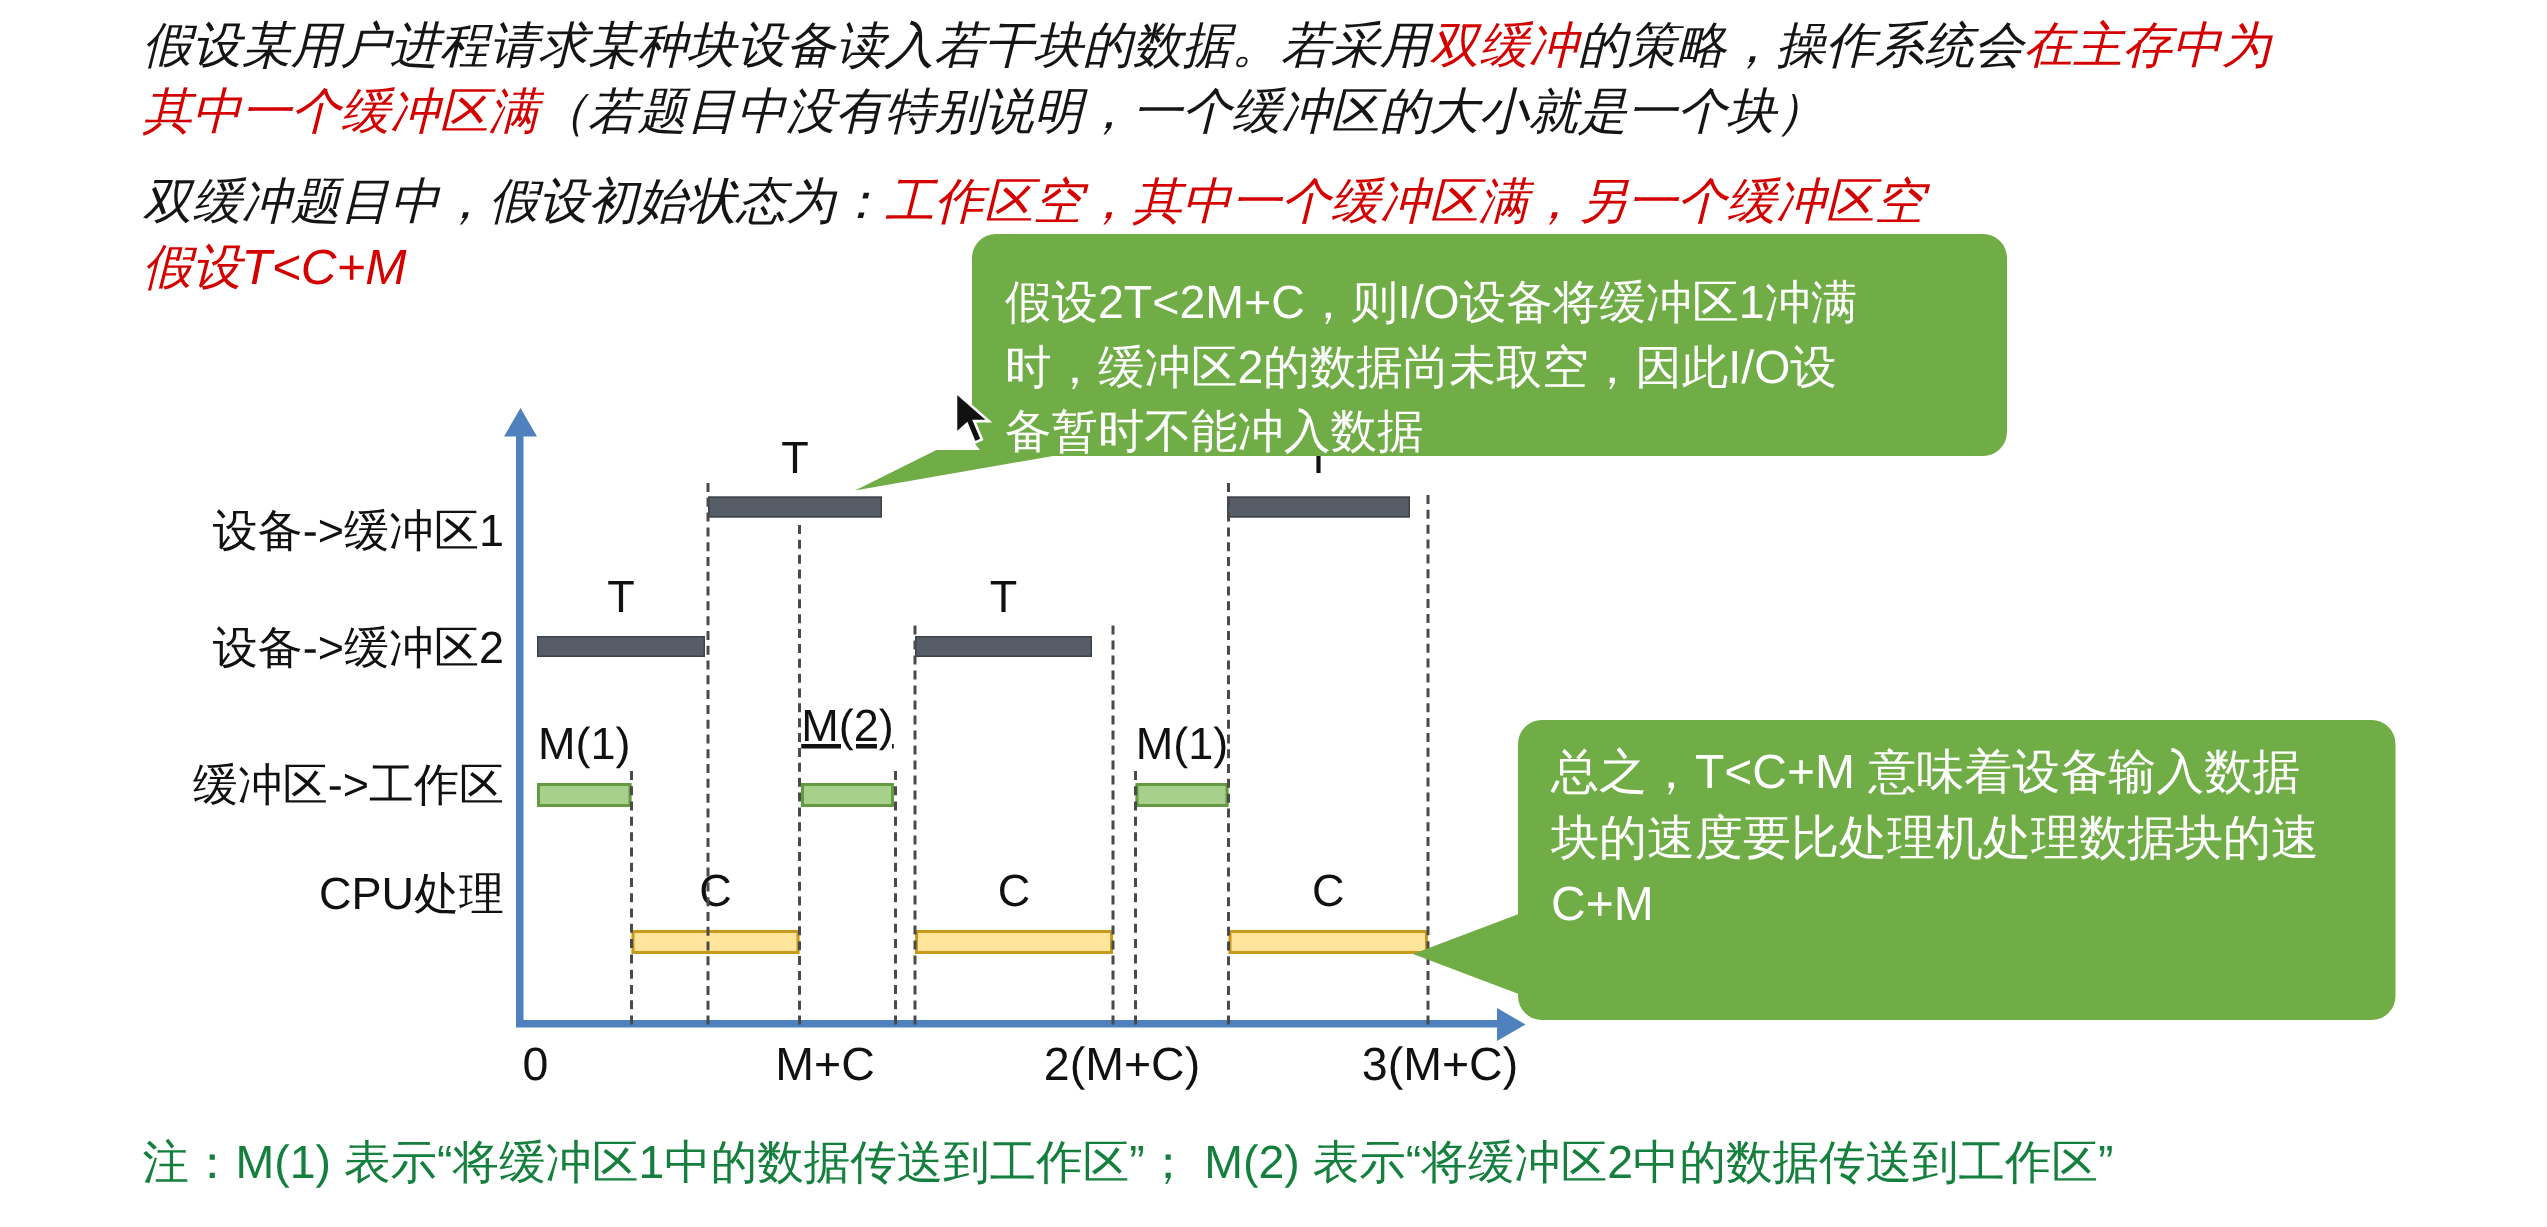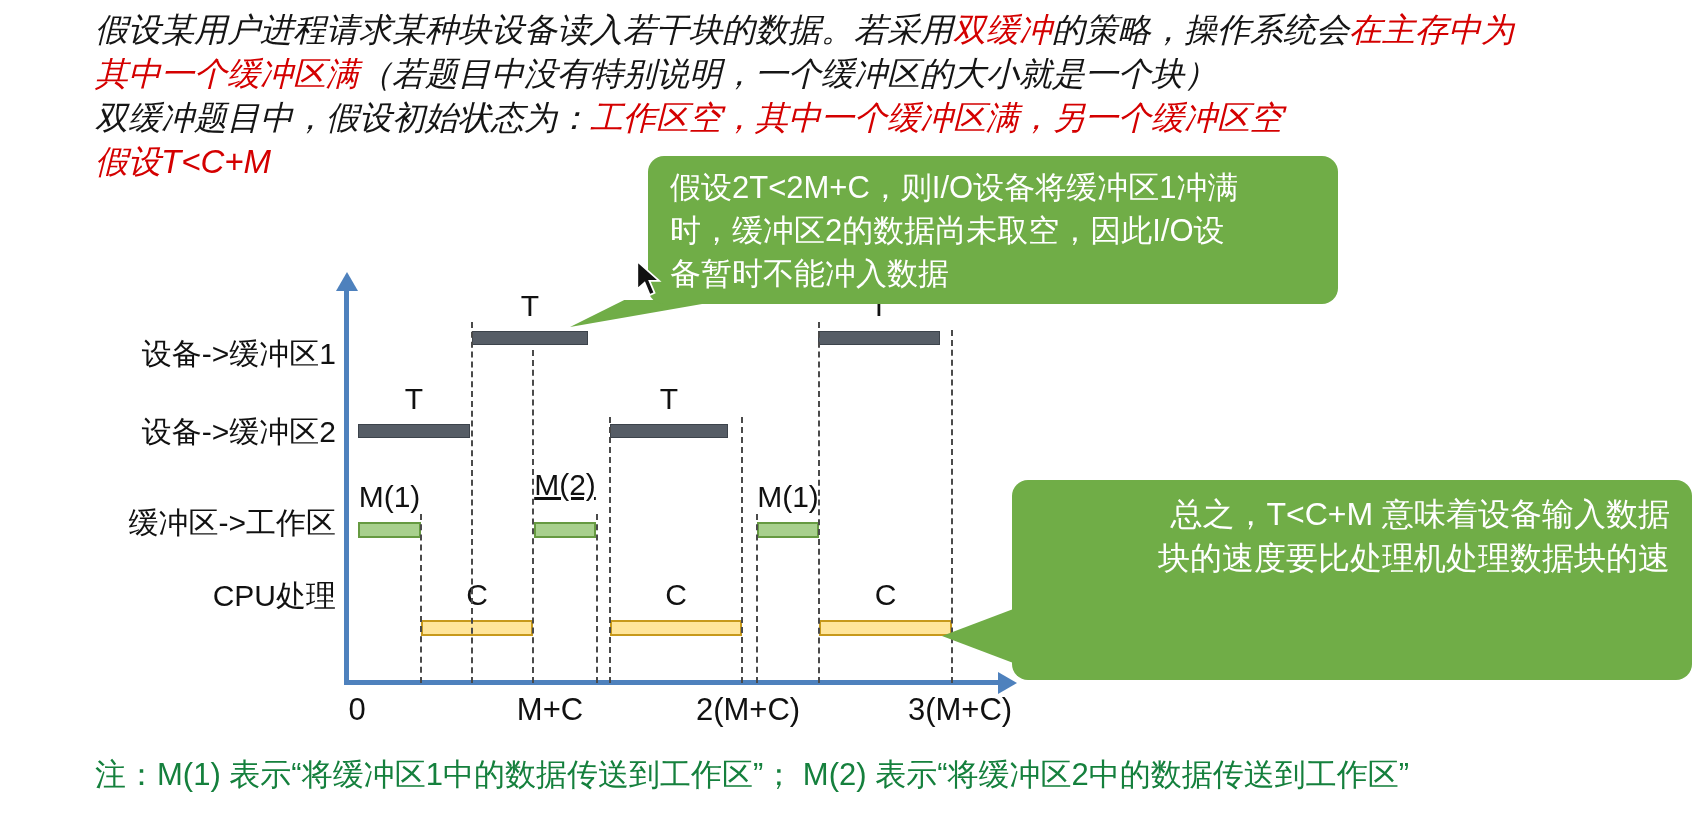--- a/index.html
+++ b/index.html
@@ -3,21 +3,21 @@
 <meta charset="utf-8">
 <style>
   html,body{margin:0;padding:0;}
   .page{
     position:relative;width:1698px;height:818px;background:#ffffff;overflow:hidden;
     font-family:"Liberation Sans","DejaVu Sans",sans-serif;color:#151515;
   }
   
   .intro{position:absolute;left:95px;top:8px;font-size:33px;line-height:44px;font-style:italic;}
   .intro .text-line{white-space:nowrap;}
-  .intro .text-line.p2{margin-top:0;}
+  .intro .text-line.p2{margin-top:16px;}
   .red{color:var(--accent-red,#d40000);}
   
   .note{position:absolute;left:95px;top:754px;font-size:31px;white-space:nowrap;color:#15803d;}
   
   .chart{position:absolute;inset:0;}
   .y-axis{position:absolute;left:344px;top:290px;width:5px;height:394px;background:var(--axis-blue,#4e81bd);}
   .y-arrow{position:absolute;left:336px;top:272px;width:0;height:0;
     border-left:11px solid transparent;border-right:11px solid transparent;
     border-bottom:19px solid var(--axis-blue,#4e81bd);}
   .x-axis{position:absolute;left:344px;top:680px;width:656px;height:5px;background:var(--axis-blue,#4e81bd);}
@@ -27,22 +27,22 @@
   .row-label{position:absolute;left:70px;width:266px;text-align:right;font-size:30px;color:#111;white-space:nowrap;}
   .bar{position:absolute;box-sizing:border-box;}
   .bar-dark{height:14px;background:var(--bar-dark,#565d66);border:1px solid #3c434b;}
   .bar-green{height:16px;background:var(--bar-green-fill,#a8d08d);border:2px solid var(--bar-green-border,#669a41);}
   .bar-yellow{height:16px;background:var(--bar-yellow-fill,#ffe59b);border:2px solid var(--bar-yellow-border,#c7991c);}
   .bar-label{position:absolute;transform:translateX(-50%);font-size:30px;color:#111;white-space:nowrap;}
   .dash{position:absolute;width:0;border-left:2px dashed #4a4a4a;}
   .tick-label{position:absolute;top:692px;transform:translateX(-50%);font-size:31px;color:#111;white-space:nowrap;}
   
   .callout{position:absolute;background:var(--callout-green,#70ad47);color:#fff;border-radius:16px;box-sizing:border-box;}
-  .callout-top{left:648px;top:156px;width:690px;height:148px;padding:10px 22px;font-size:31px;line-height:43px;}
-  .callout-right{left:1012px;top:480px;width:680px;height:200px;padding:12px 22px;font-size:32px;line-height:44px;text-align:right;}
+  .callout-top{left:648px;top:156px;width:690px;height:148px;padding:24px 22px;font-size:31px;line-height:43px;}
+  .callout-right{left:1012px;top:480px;width:585px;height:200px;padding:12px 22px;font-size:32px;line-height:44px;}
   .callout-line{white-space:nowrap;}
   .tail-top{position:absolute;left:570px;top:300px;width:155px;height:36px;
     background:var(--callout-green,#70ad47);clip-path:polygon(0 75%,35% 0,100% 0);}
   .tail-right{position:absolute;left:942px;top:608px;width:74px;height:56px;
     background:var(--callout-green,#70ad47);clip-path:polygon(0 50%,100% 0,100% 100%);}
   .cursor{position:absolute;left:634px;top:260px;}
 </style>
 </head>
 <body>
 
@@ -103,20 +103,21 @@
   <div class="callout callout-top">
       <div class="callout-line">假设2T&lt;2M+C，则I/O设备将缓冲区1冲满</div>
       <div class="callout-line">时，缓冲区2的数据尚未取空，因此I/O设</div>
       <div class="callout-line">备暂时不能冲入数据</div>
     </div>
 
   <div class="tail-right"></div>
   <div class="callout callout-right">
       <div class="callout-line">总之，T&lt;C+M 意味着设备输入数据</div>
       <div class="callout-line">块的速度要比处理机处理数据块的速</div>
+      <div class="callout-line">C+M</div>
     </div>
 
   <div class="note">注：M(1) 表示“将缓冲区1中的数据传送到工作区”；  M(2) 表示“将缓冲区2中的数据传送到工作区”</div>
 
   <svg class="cursor" width="30" height="38" viewBox="0 0 20 26">
     <path d="M2 1 L2 20 L7 15.5 L10.5 24 L13.8 22.5 L10.3 14.2 L17 14.2 Z" fill="#111" stroke="#fff" stroke-width="1.2"></path>
   </svg>
 
 </div>
 

